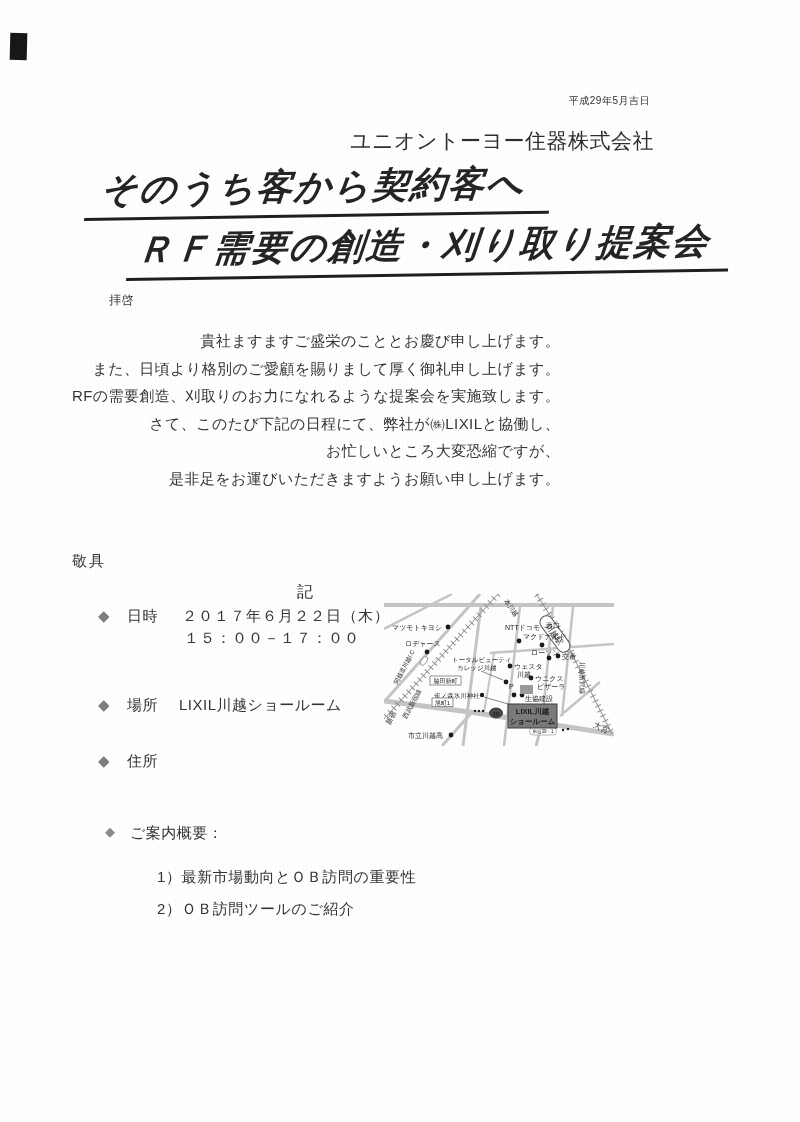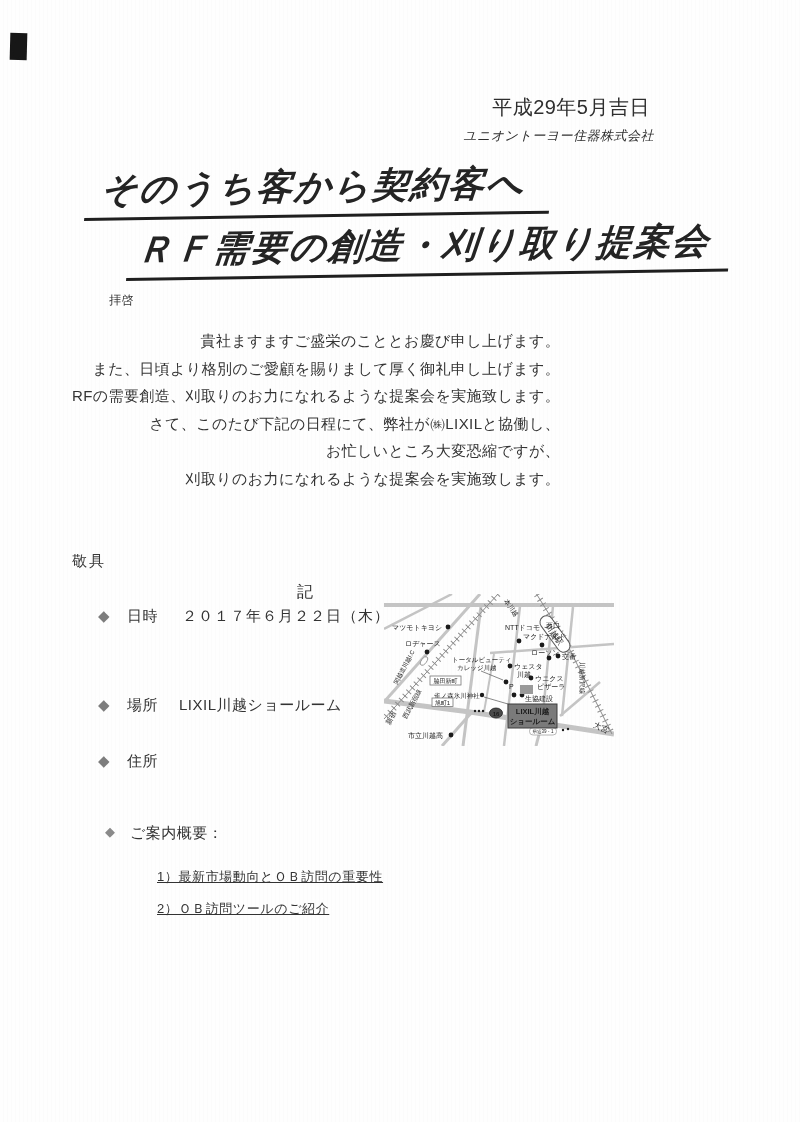--- a/index.html
+++ b/index.html
@@ -4,43 +4,43 @@
 <style>
   html,body{margin:0;padding:0;background:#e8e8e8;}
   .page{
     position:relative;width:800px;height:1122px;margin:0 auto;overflow:hidden;
     background:#fdfdfd;
     background-image:repeating-linear-gradient(90deg,#fefefe 0 3px,#fbfbfb 3px 4px);
     font-family:"Liberation Sans",sans-serif;color:#383838;
   }
   .abs{position:absolute;}
   .corner-mark{left:10px;top:33px;width:17px;height:27px;background:#171717;transform:rotate(1.5deg);}
-  .date-line{top:94px;right:150px;font-size:20px;letter-spacing:.5px;color:#2e2e2e;}
-  .company-line{top:127px;right:146px;font-size:13px;letter-spacing:.5px;color:#2e2e2e;font-style:italic;}
+  .date-line{top:94px;right:150px;font-size:10px;letter-spacing:.5px;color:#2e2e2e;}
+  .company-line{top:127px;right:146px;font-size:21px;letter-spacing:.5px;color:#2e2e2e;}
   .title-block{left:0;top:166px;width:800px;}
   .title-row{white-space:nowrap;}
   .title-row .tspan{
     display:inline-block;font-size:36px;font-weight:700;font-style:italic;
     letter-spacing:2px;color:#242424;border-bottom:3.5px solid #1f1f1f;
     transform:skewX(-6deg) rotate(-0.9deg);transform-origin:left bottom;white-space:nowrap;
   }
   .t1{margin-left:84px;}
   .t1 .tspan{padding:0 26px 3px 14px;}
   .t2{margin-left:126px;margin-top:5px;}
   .t2 .tspan{padding:0 20px 3px 8px;}
   .salutation{left:72px;top:292px;font-size:12px;letter-spacing:.5px;margin-left:37px;}
   .body-block{left:72px;top:327px;font-size:15px;letter-spacing:.4px;line-height:27.6px;color:#343434;text-align:right;}
   .closing{left:72px;top:504px;font-size:15px;letter-spacing:2px;margin-top:48px;}
   .record-heading{left:0;top:582px;width:612px;text-align:center;font-size:16px;letter-spacing:2px;color:#2f2f2f;}
   .row{left:0;top:0;width:800px;height:24px;}
   .row span{position:absolute;white-space:nowrap;}
   .dia{color:#7d7d7d;font-size:15px;}
   .dia-small{color:#8a8a8a;font-size:13px;}
   .lbl,.val{font-size:15px;letter-spacing:.5px;color:#333;text-align:right;}
-  .list-item{font-size:13px;letter-spacing:.6px;color:#333;text-decoration:underline;}
+  .list-item{font-size:15px;letter-spacing:.6px;color:#333;}
   .map{left:384px;top:594px;width:230px;height:152px;}
   .map text{font-family:"Liberation Sans",sans-serif;fill:#1c1c1c;}
   .m7{font-size:7px;} .m65{font-size:6.5px;} .m6{font-size:6px;} .m8{font-size:8px;}
   .road{stroke:#c4c4c4;fill:none;}
   .rail-base{stroke:#8d8d8d;stroke-width:1;fill:none;}
   .rail-tick{stroke:#8d8d8d;stroke-width:6.5;stroke-dasharray:1 4.5;fill:none;}
   .dot{fill:#1b1b1b;}
 </style>
 </head>
 <body>
@@ -62,31 +62,34 @@
   </div>
 
   <div class="abs salutation">拝啓</div>
 
   <div class="abs body-block">
     <div>貴社ますますご盛栄のこととお慶び申し上げます。</div>
     <div>また、日頃より格別のご愛顧を賜りまして厚く御礼申し上げます。</div>
     <div>RFの需要創造、刈取りのお力になれるような提案会を実施致します。</div>
     <div>さて、このたび下記の日程にて、弊社が㈱LIXILと協働し、</div>
     <div>お忙しいところ大変恐縮ですが、</div>
-    <div>刈取りのお力になれるような提案会を実施致します。</div>
+    <div>是非足をお運びいただきますようお願い申し上げます。</div>
   </div>
 
   <div class="abs closing">敬具</div>
 
   <div class="abs record-heading">記</div>
 
   <div class="abs row" style="top:607px">
     <span class="dia" style="left:98px">◆</span>
     <span class="lbl" style="left:127px">日時</span>
     <span class="val" style="left:182px;letter-spacing:1px">２０１７年６月２２日（木）</span>
+  </div>
+  <div class="abs row" style="top:629px">
+    <span class="val" style="left:184px;letter-spacing:1px">１５：００－１７：００</span>
   </div>
 
   <div class="abs row" style="top:696px">
     <span class="dia" style="left:98px">◆</span>
     <span class="lbl" style="left:127px">場所</span>
     <span class="val" style="left:179px">LIXIL川越ショールーム</span>
   </div>
 
   <div class="abs row" style="top:752px">
     <span class="dia" style="left:98px">◆</span>

